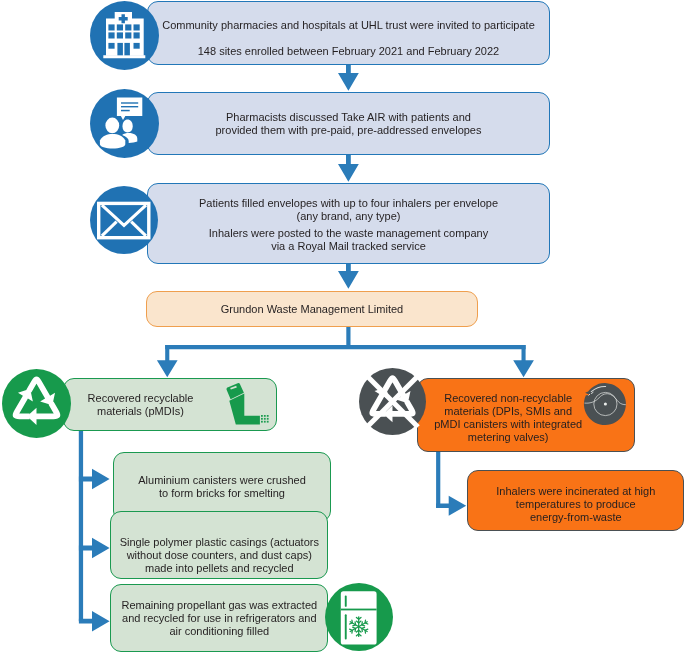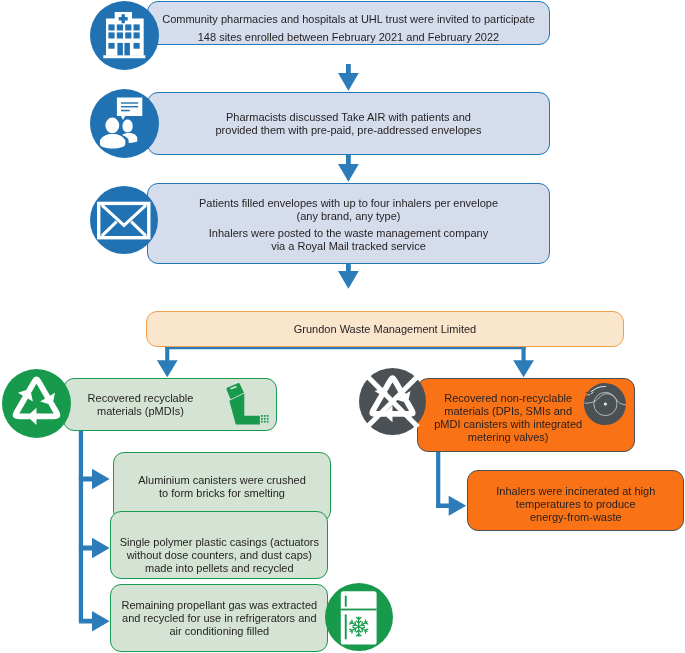--- a/index.html
+++ b/index.html
@@ -40,40 +40,40 @@
       <path d="M78.8 429.5 h4.3 v191.8 h-4.3 z"></path>
       <path d="M78.9 476.6 h13.1 v-7.9 l17.6 10.3 l-17.6 10.3 v-7.9 h-13.1 z"></path>
       <path d="M78.9 545.6 h13.1 v-7.9 l17.6 10.3 l-17.6 10.3 v-7.9 h-13.1 z"></path>
       <path d="M78.9 618.8 h13.1 v-7.9 l17.6 10.3 l-17.6 10.3 v-7.9 h-13.1 z"></path>
 
       <path d="M436.1 450.5 h4.2 v57.3 h-4.2 z"></path>
       <path d="M436.1 503.5 h12.6 v-7.7 l17.5 9.95 l-17.5 9.95 v-7.7 h-12.6 z"></path>
     </g>
   </svg>
 
-  <div class="box blue-box" style="left:147px;top:1px;width:403px;height:44px;padding-top:11px;">
+  <div class="box blue-box" style="left:147px;top:1px;width:403px;height:64px;padding-top:11px;">
     <div>Community pharmacies and hospitals at UHL trust were invited to participate</div>
     <div class="gap"></div>
     <div>148 sites enrolled between February 2021 and February 2022</div>
   </div>
 
   <div class="box blue-box" style="left:147px;top:92px;width:403px;height:63px;padding-top:1.0px;">
     <div>Pharmacists discussed Take AIR with patients and</div>
     <div>provided them with pre-paid, pre-addressed envelopes</div>
   </div>
 
   <div class="box blue-box" style="left:147px;top:183px;width:403px;height:81px;padding-top:3.4px;">
     <div>Patients filled envelopes with up to four inhalers per envelope</div>
     <div>(any brand, any type)</div>
     <div style="height:4.5px"></div>
     <div>Inhalers were posted to the waste management company</div>
     <div>via a Royal Mail tracked service</div>
   </div>
 
-  <div class="box orange-box" style="left:146px;top:291px;width:478px;height:36px;padding-top:0;margin-top:20px;">
+  <div class="box orange-box" style="left:146px;top:291px;width:332px;height:36px;padding-top:0;">
     <div>Grundon Waste Management Limited</div>
   </div>
 
   <div class="box green-box" style="left:63px;top:378px;width:214px;height:53px;padding-right:59px;">
     <div>Recovered recyclable</div>
     <div>materials (pMDIs)</div>
   </div>
 
   <div class="box grey-box" style="left:416.7px;top:378px;width:218px;height:73.5px;padding-right:35px;padding-top:7.4px;">
     <div>Recovered non-recyclable</div>

